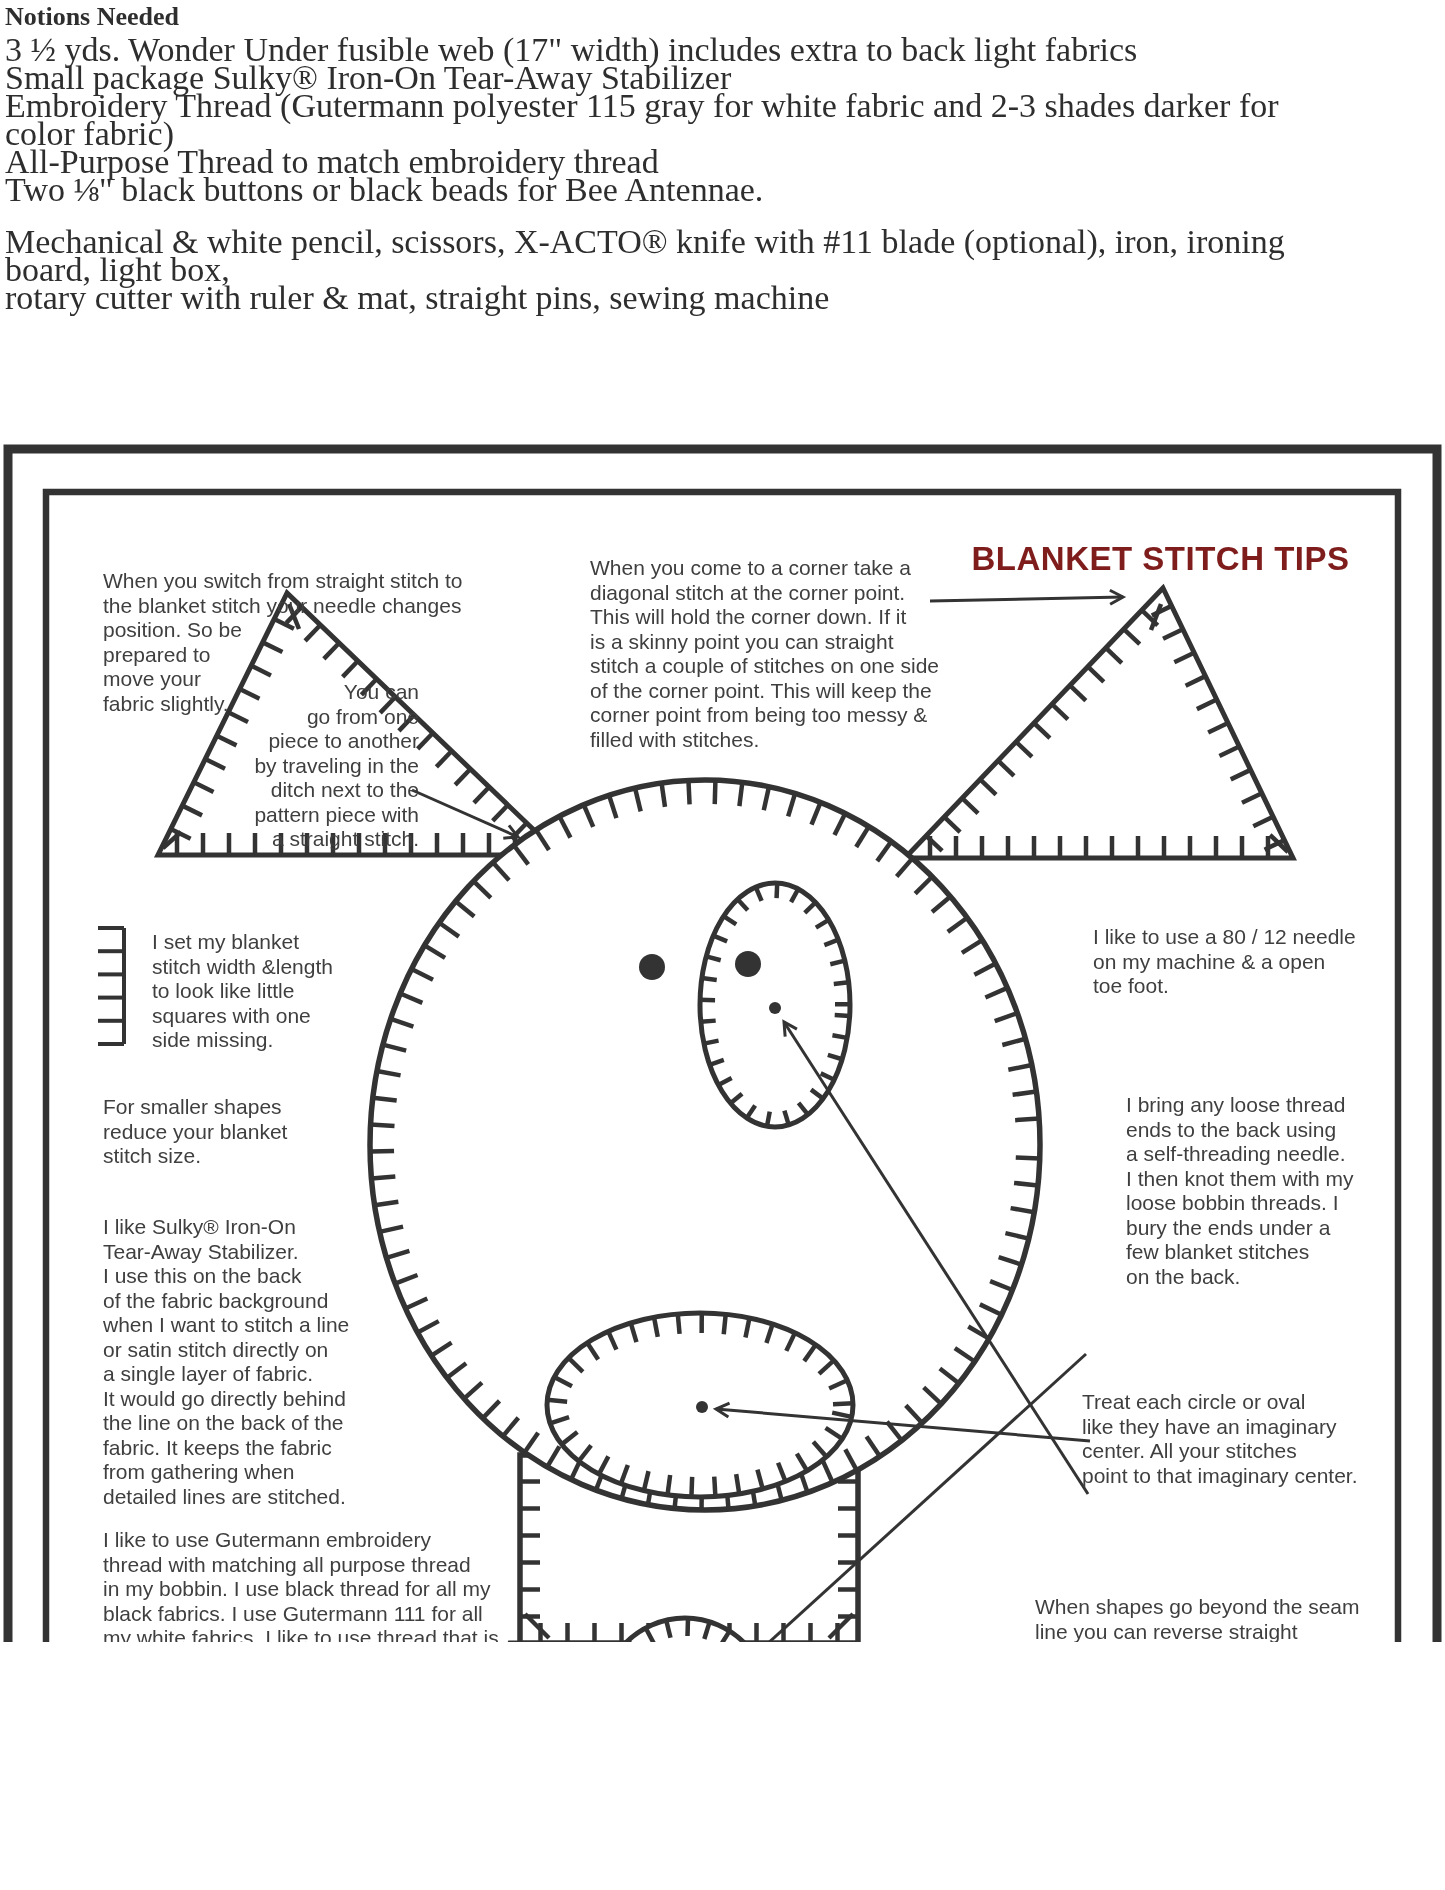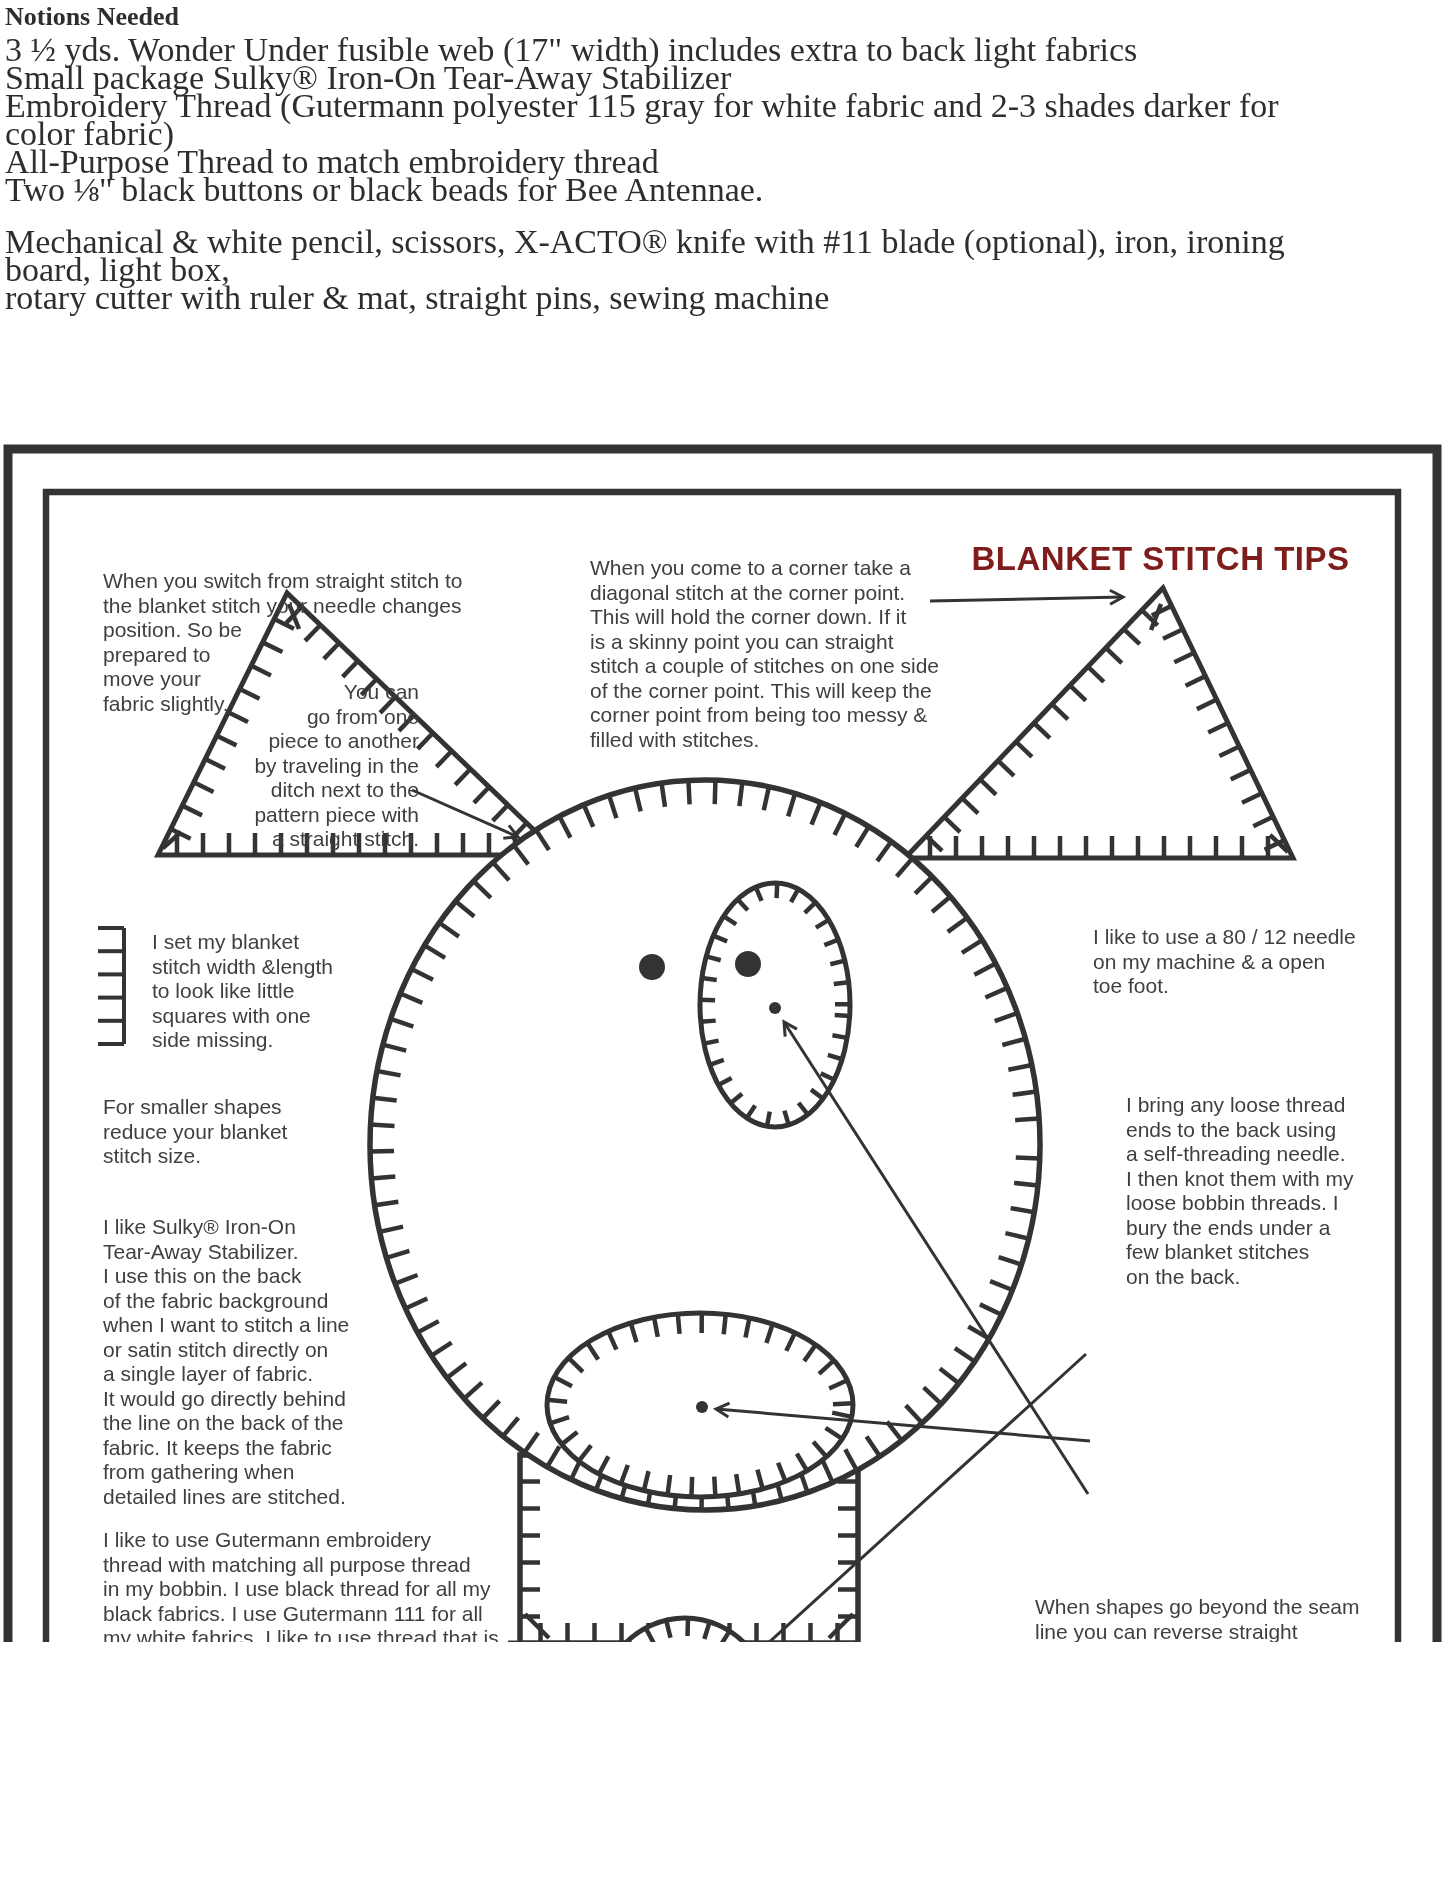--- a/index.html
+++ b/index.html
@@ -459,20 +459,24 @@
 on my machine &amp; a open
 toe foot.</div>
   <div class="tip" style="left:1126px;top:1093px;">I bring any loose thread
 ends to the back using
 a self-threading needle.
 I then knot them with my
 loose bobbin threads. I
 bury the ends under a
 few blanket stitches
 on the back.</div>
+  <div class="tip" style="left:1082px;top:1390px;">Treat each circle or oval
+like they have an imaginary
+center.  All your stitches
+point to that imaginary center.</div>
   <div class="tip" style="left:1035px;top:1595px;">When shapes go beyond the seam
 line you can reverse straight
 stitch in the seam line to lock your
 stitches and then precede with the
 blanket stitch.</div>
 
   <div class="logo">amy bradley designs</div>
   <div class="logo-lc">LC</div>
   <div class="logo-sparkle">✳</div>
 

